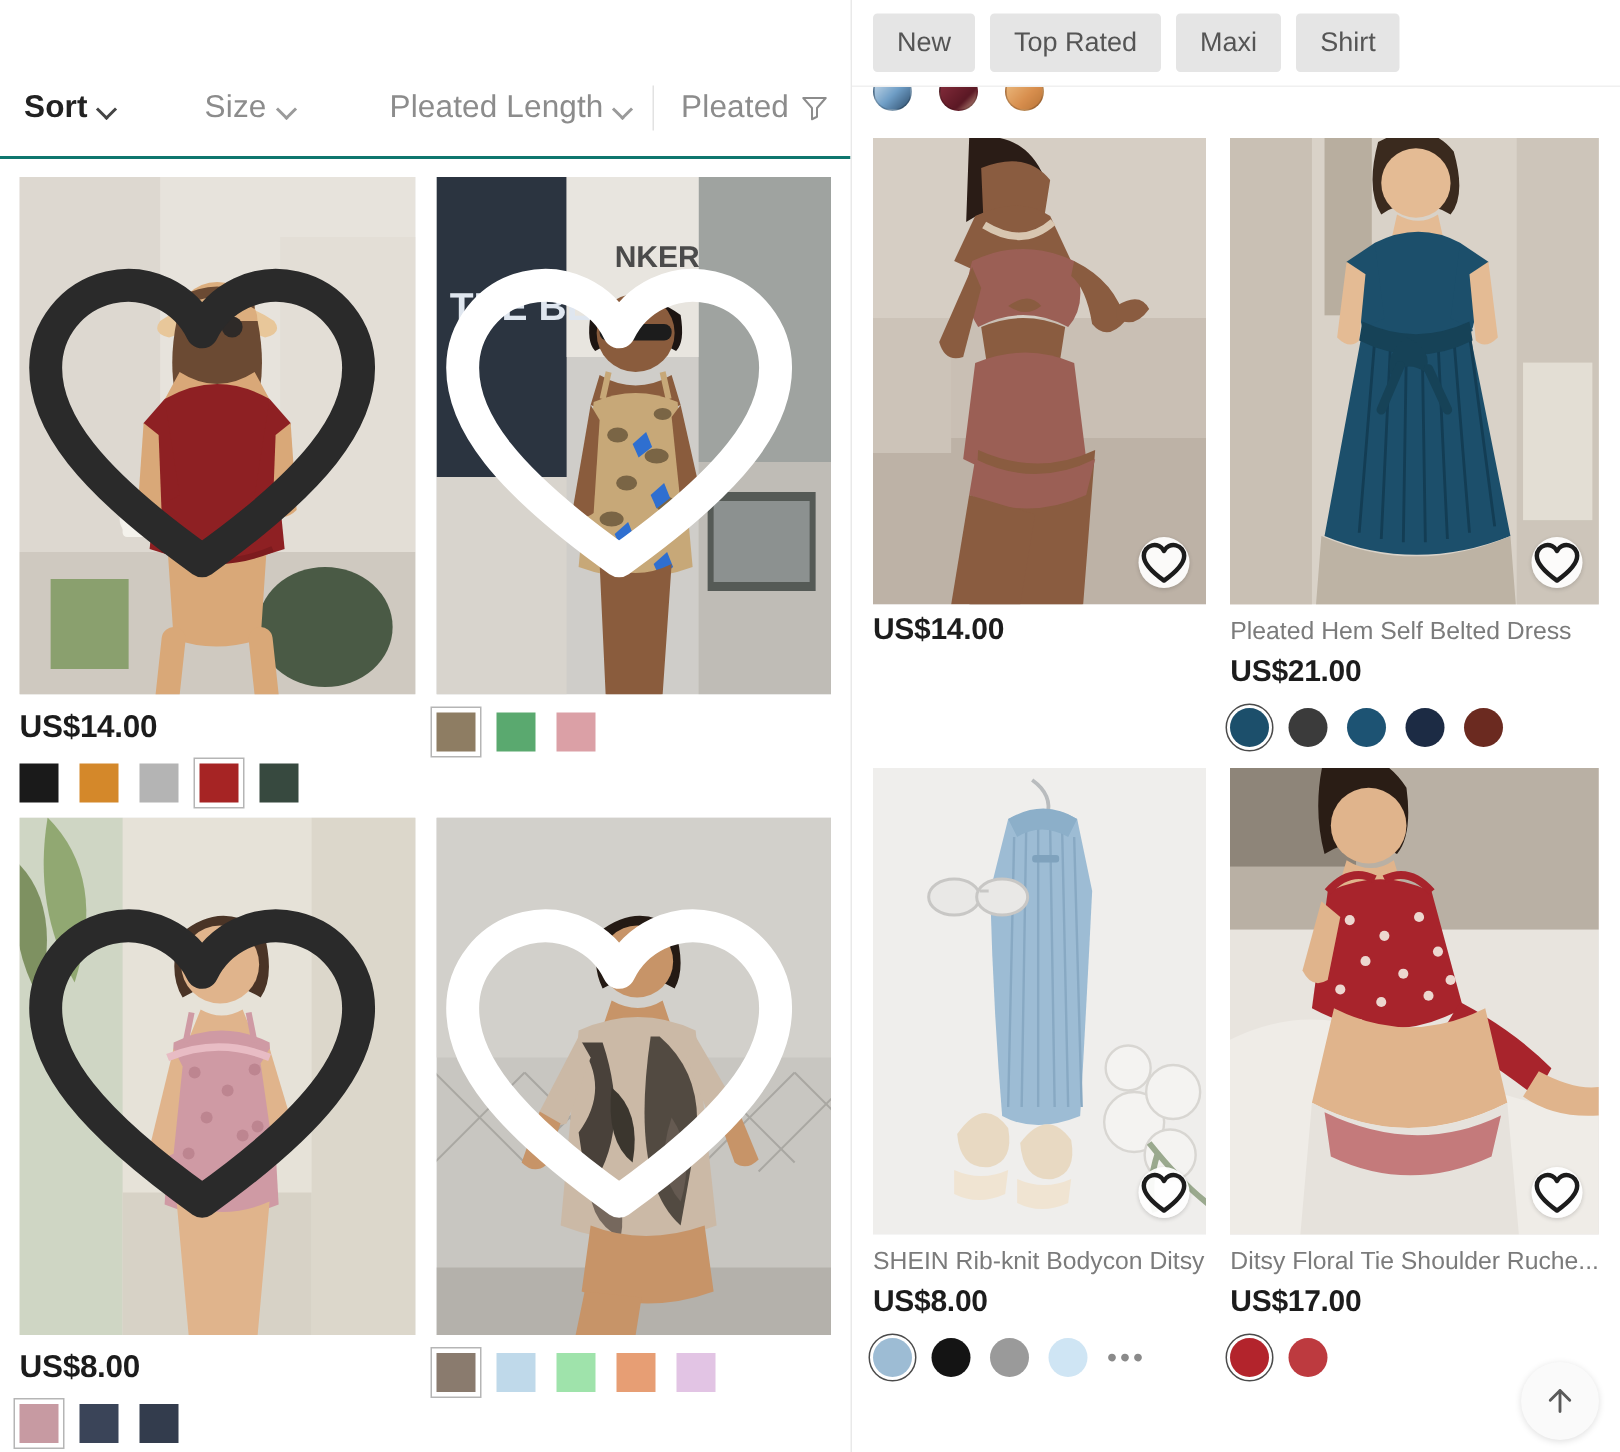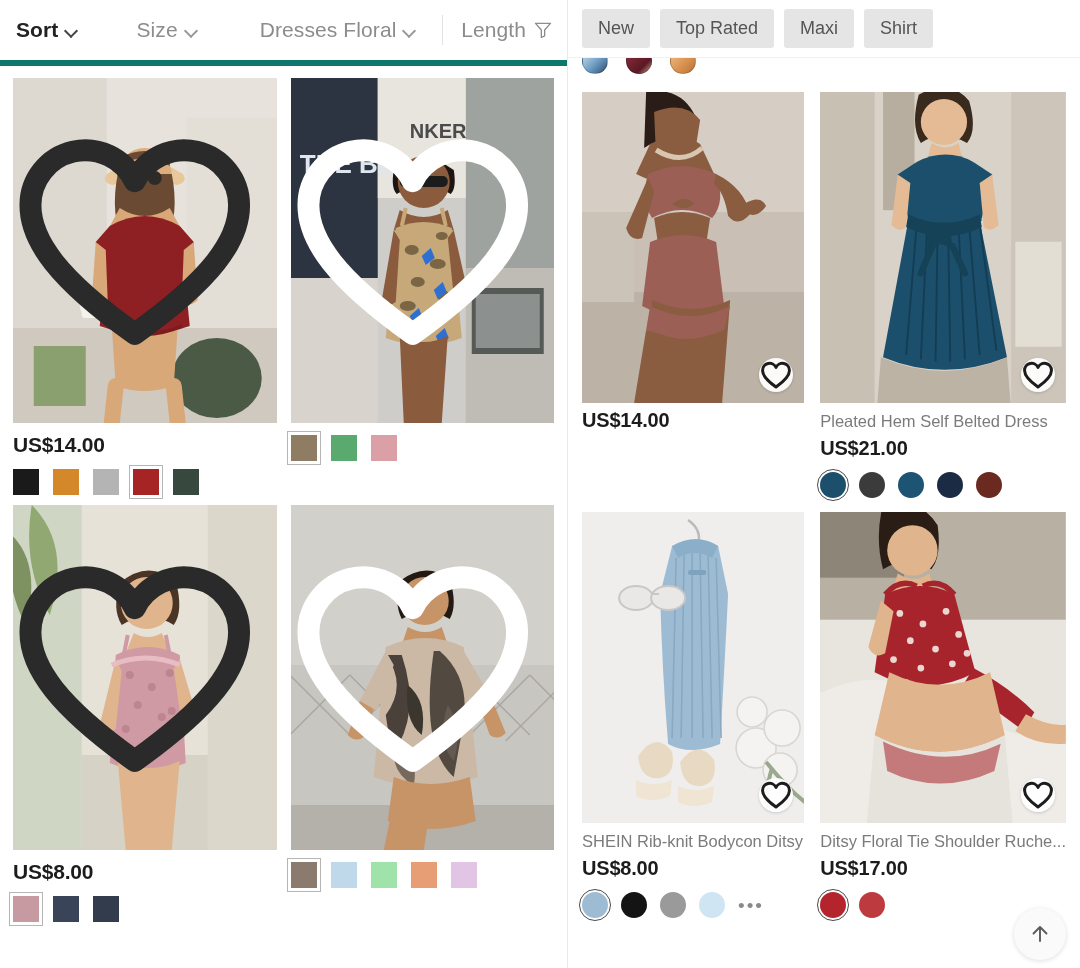--- a/index.html
+++ b/index.html
@@ -16,22 +16,23 @@
     width: 568px; height: 968px;
     position: relative;
     background: #ffffff;
     overflow: hidden;
     border-right: 1px solid #e9e9e9;
   }
   .left-header {
     height: 66px; width: 100%;
     display: flex; align-items: center;
     background: #ffffff;
-    border-bottom: 6px solid #0f766e;
+    border-bottom: 2px solid #0f766e;
     padding: 0 14px 0 16px;
+    margin-top: 40px;
   }
   .filter-btn {
     display: flex; align-items: center; gap: 7px;
     cursor: pointer; white-space: nowrap;
   }
   .filter-btn .lbl { font-size: 21px; color: #8c8c8c; letter-spacing: .1px; }
   .filter-btn.active .lbl { color: #222222; font-weight: bold; }
   .chev {
     width: 13px; height: 8px; display: inline-block; position: relative; flex: none;
   }
@@ -154,27 +155,27 @@
         <span class="lbl">Sort</span>
         <span class="chev"></span>
       </div>
       <div class="hdr-spacer-1"></div>
       <div class="filter-btn">
         <span class="lbl">Size</span>
         <span class="chev"></span>
       </div>
       <div class="hdr-spacer-2"></div>
       <div class="filter-btn">
-        <span class="lbl">Dresses Floral</span>
+        <span class="lbl">Pleated Length</span>
         <span class="chev"></span>
       </div>
       <div class="hdr-grow"></div>
       <div class="vdivider"></div>
       <div class="filter-btn">
-        <span class="lbl">Length</span>
+        <span class="lbl">Pleated</span>
         <svg class="funnel" viewBox="0 0 24 24" fill="none" stroke="#8c8c8c" stroke-width="1.6" stroke-linecap="round" stroke-linejoin="round">
           <path d="M3 4h18l-7 8v7l-4 2v-9z"></path>
         </svg>
       </div>
     </div>
 
     <div class="grid-left">
 
       <div class="card-l">
         <div class="img-l">

